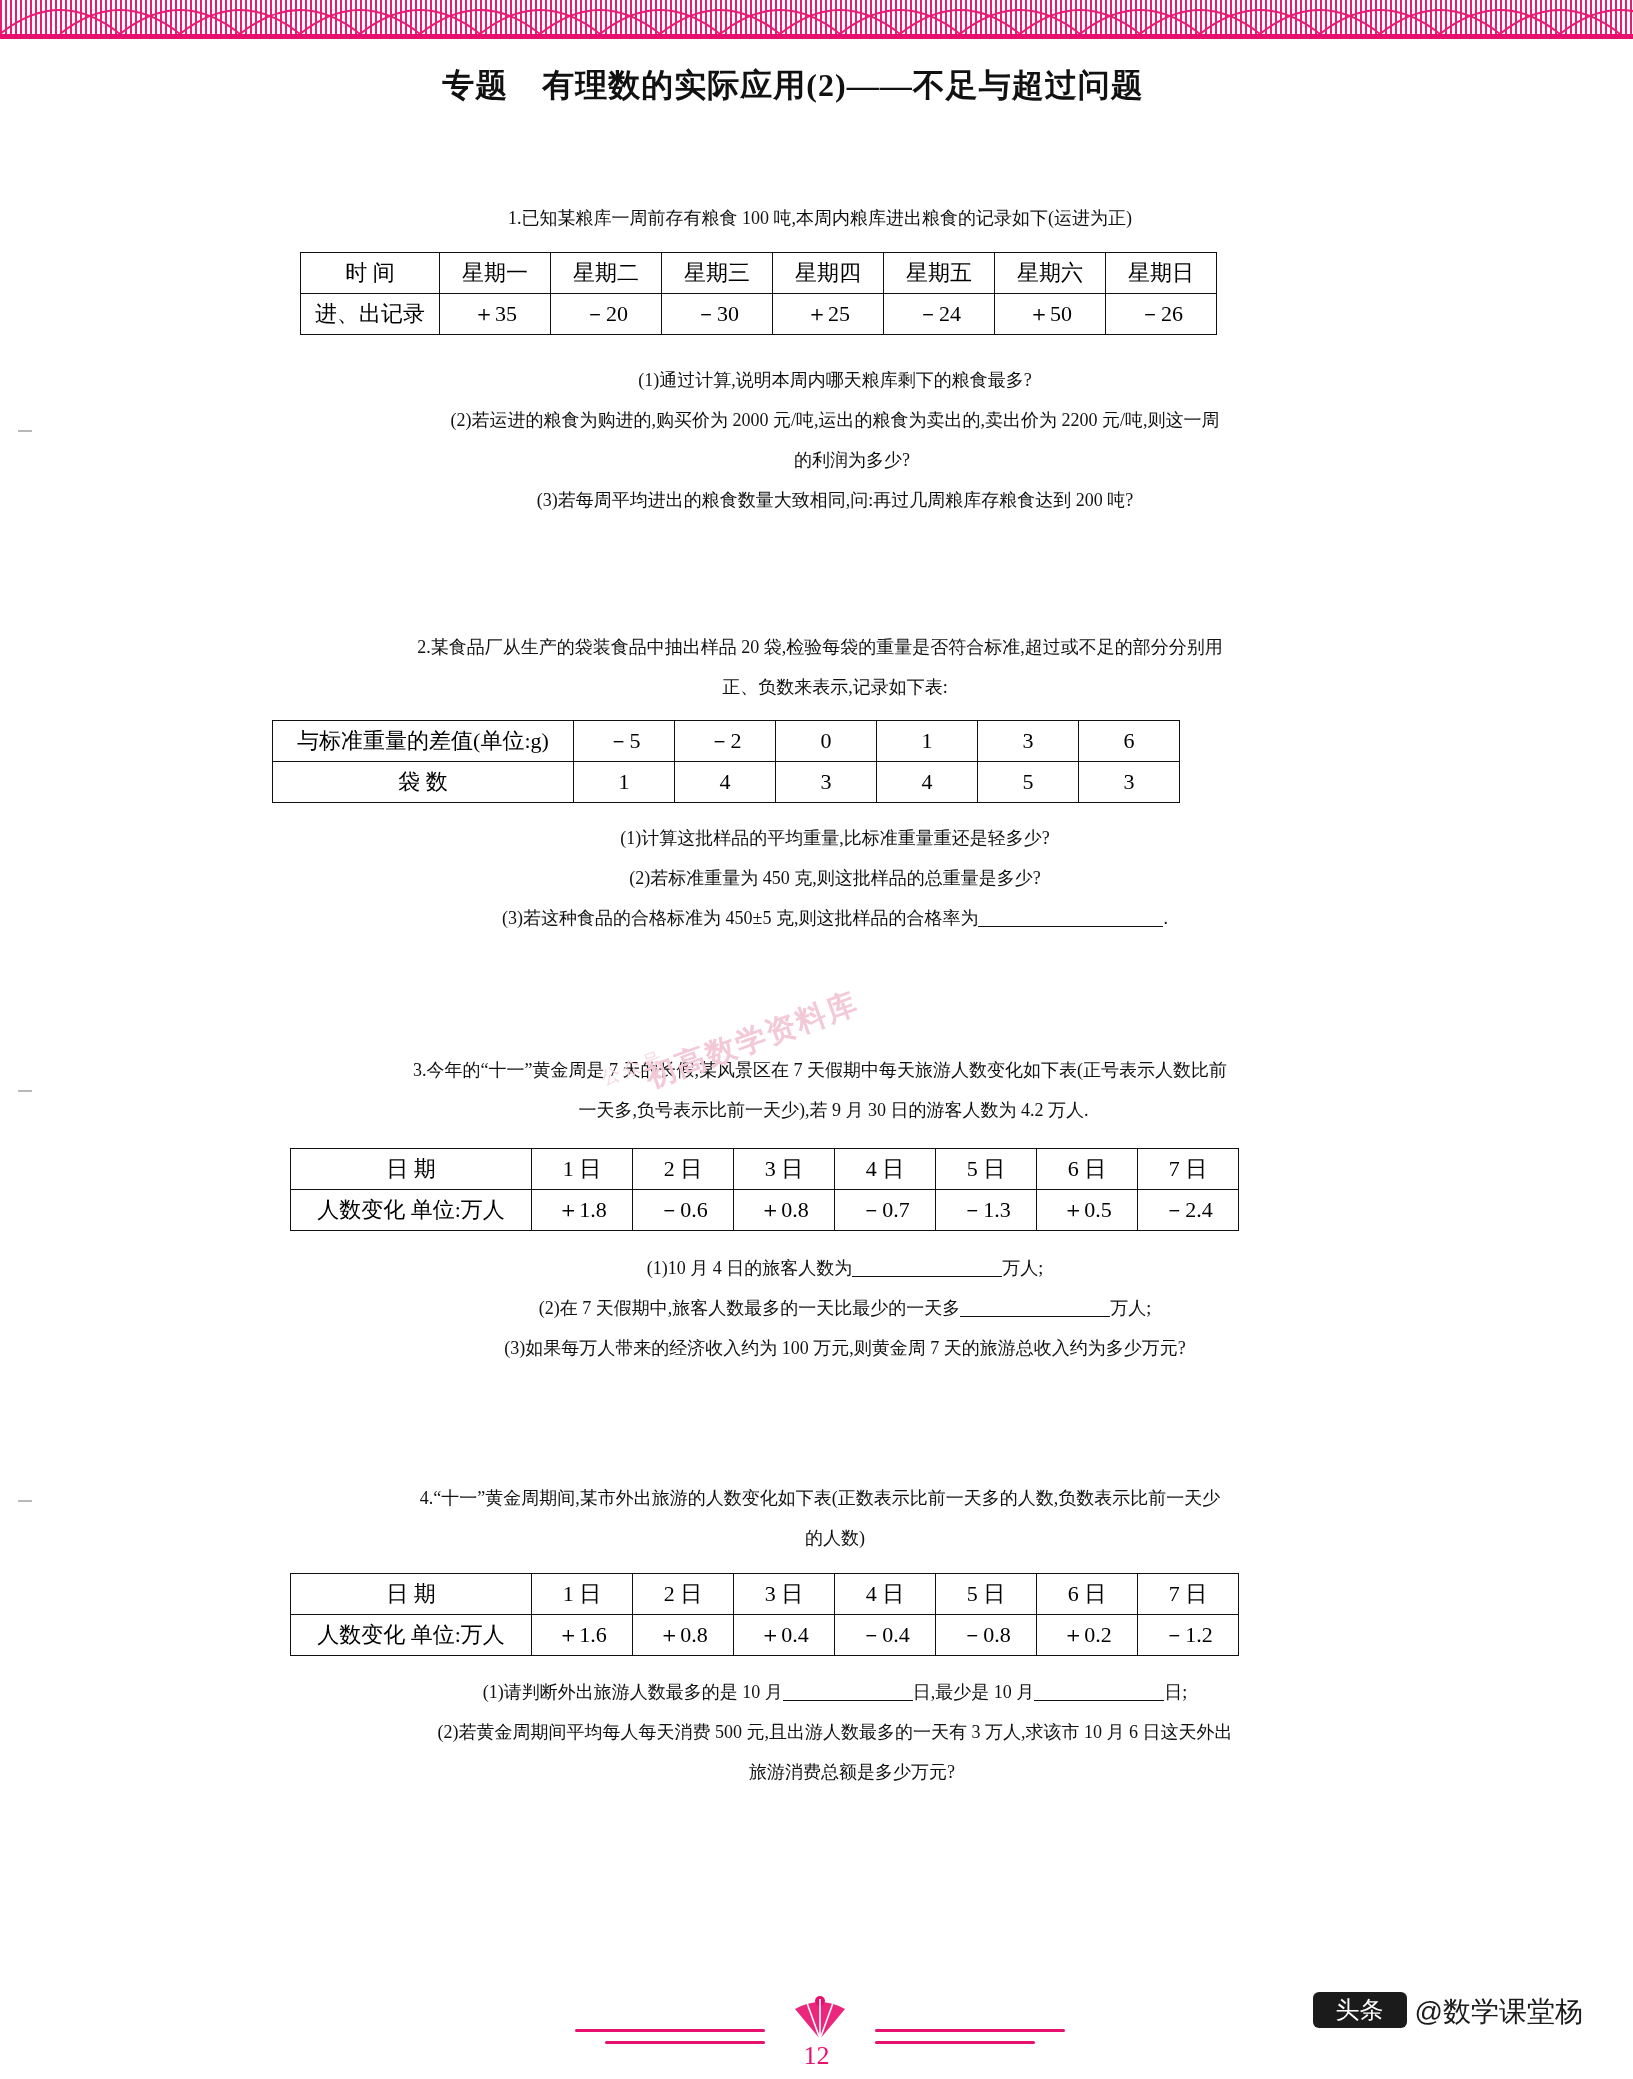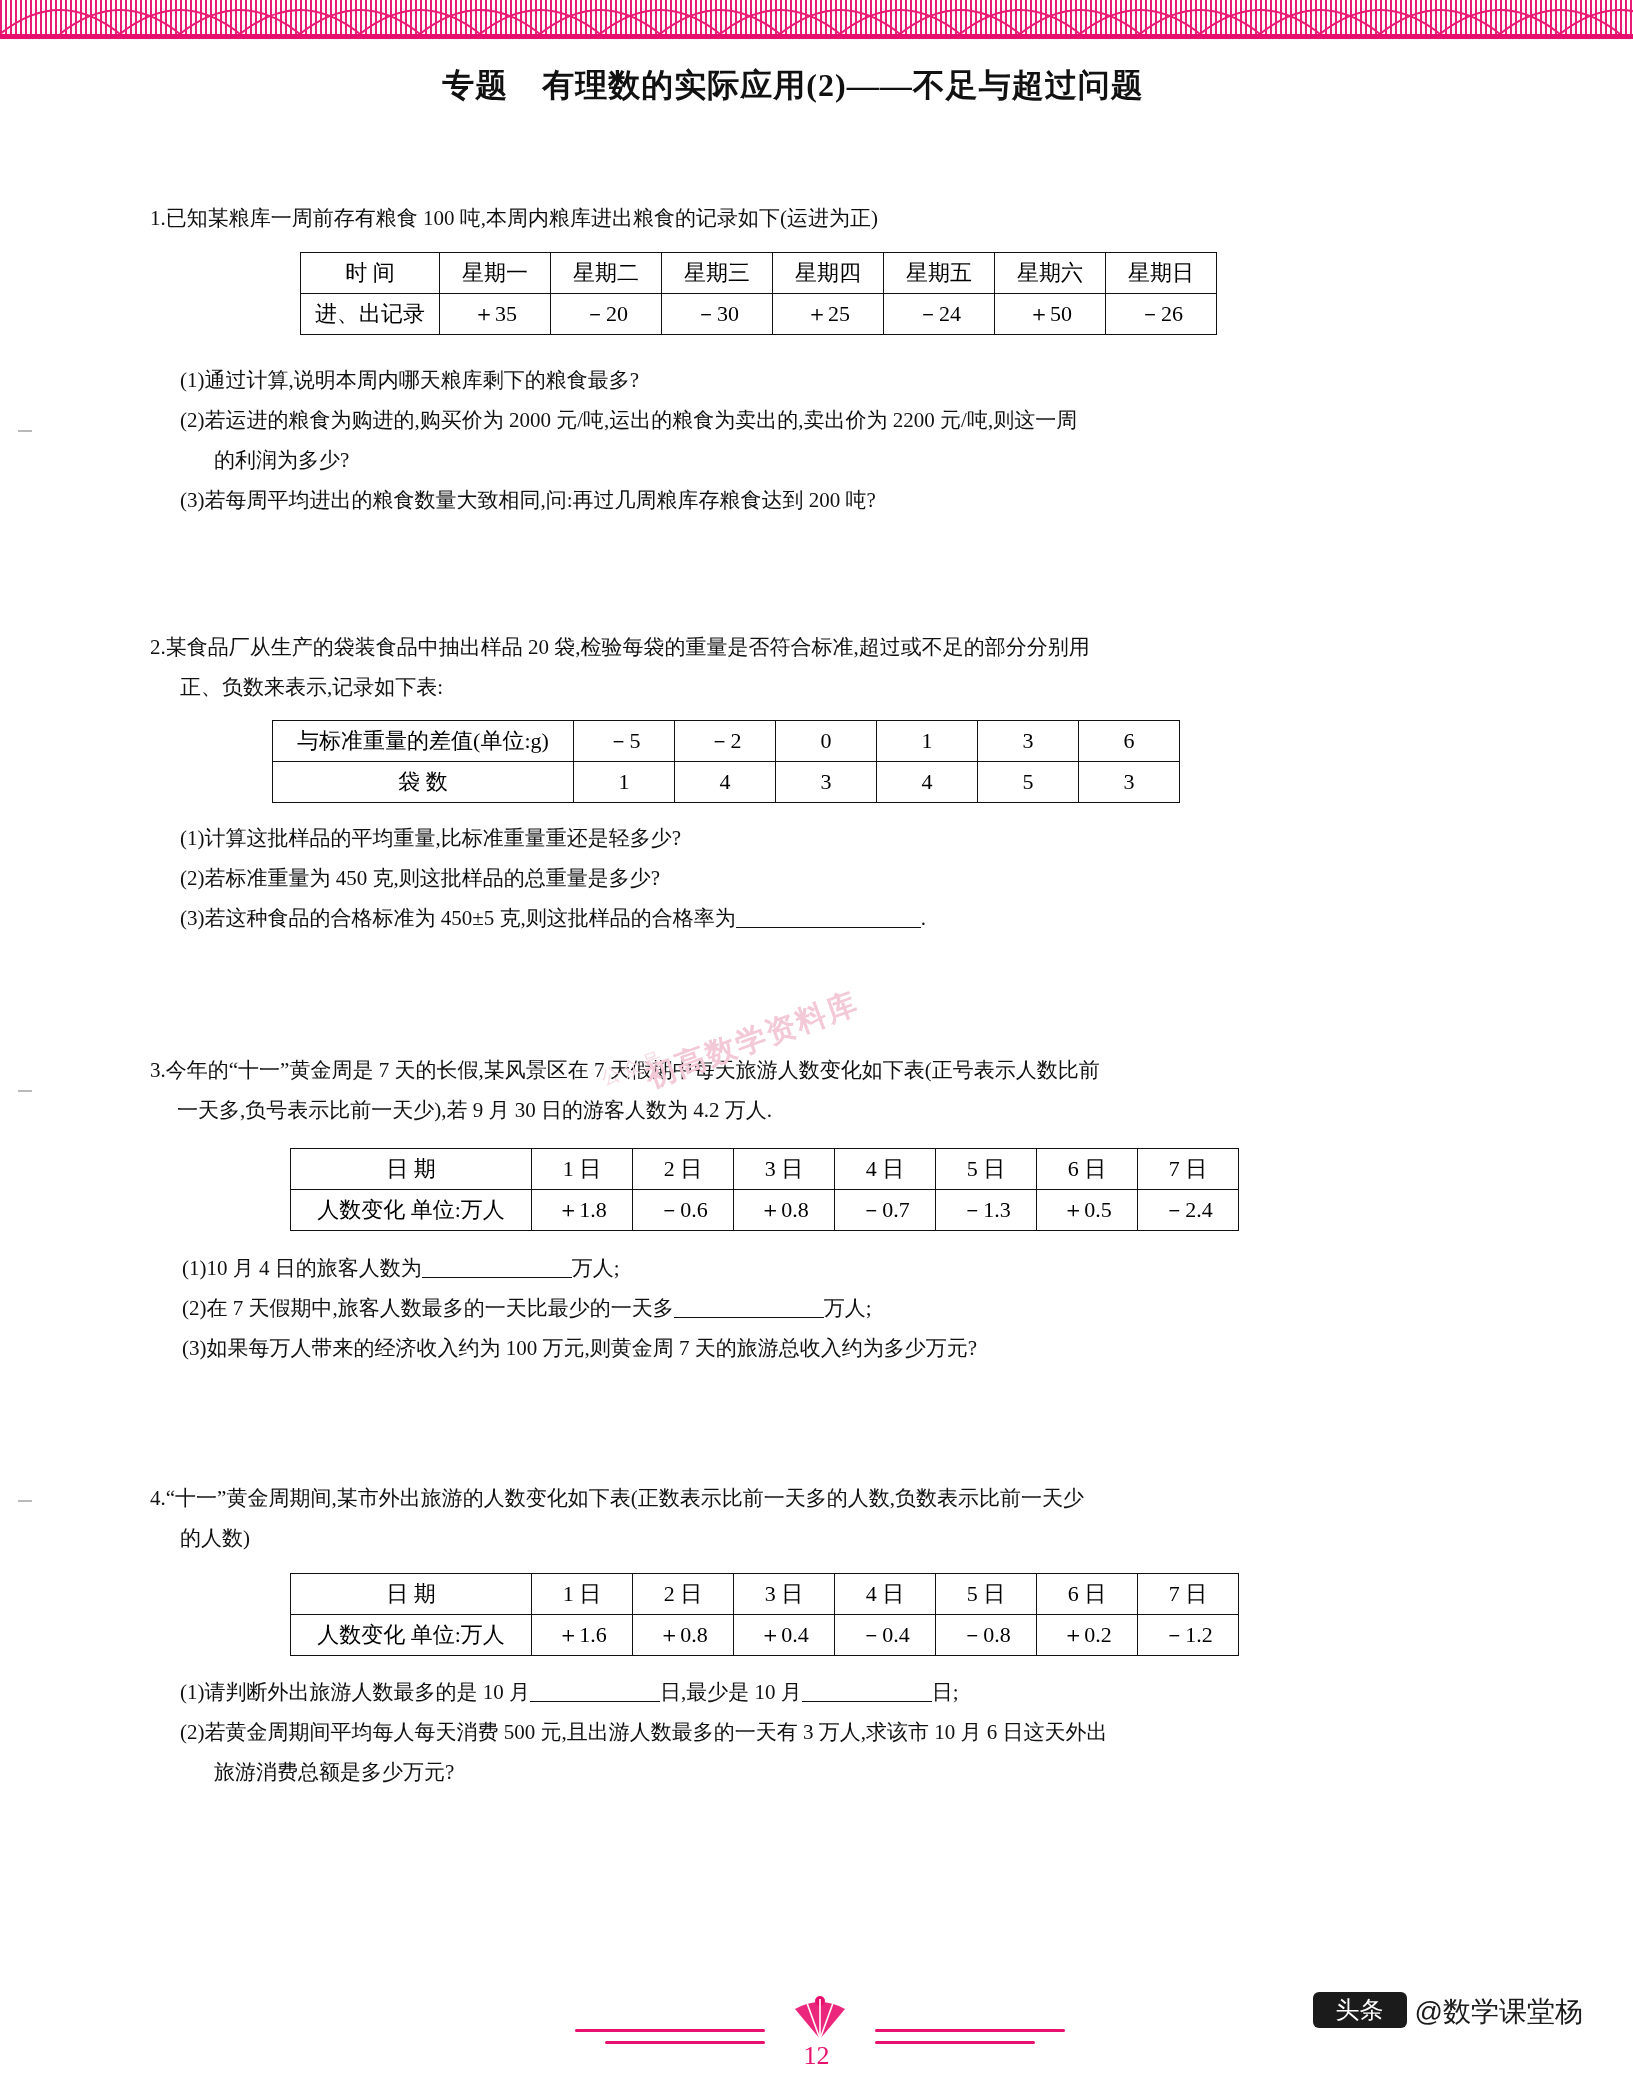--- a/index.html
+++ b/index.html
@@ -43,23 +43,24 @@
     font-family:"Liberation Serif","DejaVu Serif",serif;
     font-weight:700;
     font-size:32px;
     letter-spacing:1px;
     color:#111;
   }
   .title .sp{display:inline-block;width:34px;}
   .q{
     position:absolute;
     width:1340px;
-    font-size:21px;
+    font-size:18px;
     line-height:40px;
     color:#111;
+    text-align:center;
   }
   .qline{white-space:nowrap;}
   .sub{ margin-left:30px; }
   .subhang{ margin-left:64px; }
   
   .blank{
     display:inline-block;
     border-bottom:1.6px solid #111;
     height:23px;
     vertical-align:-3px;
@@ -289,21 +290,21 @@
         <td>＋0.8</td>
         <td>－0.7</td>
         <td>－1.3</td>
         <td>＋0.5</td>
         <td>－2.4</td>
       </tr>
     </tbody>
       </table>
   </div>
 
-  <div class="q" style="left:152px;top:1248px;">
+  <div class="q" style="left:160px;top:1248px;">
     <div class="qline sub"><span>(1)10 月 4 日的旅客人数为</span><span class="blank" style="width:150px;"></span><span>万人;</span></div>
     <div class="qline sub"><span>(2)在 7 天假期中,旅客人数最多的一天比最少的一天多</span><span class="blank" style="width:150px;"></span><span>万人;</span></div>
     <div class="qline sub">(3)如果每万人带来的经济收入约为 100 万元,则黄金周 7 天的旅游总收入约为多少万元?</div>
   </div>
 
   <div class="q" style="left:150px;top:1478px;">
     <div class="qline"><span>4.</span><span>“十一”黄金周期间,某市外出旅游的人数变化如下表(正数表示比前一天多的人数,负数表示比前一天少</span></div>
     <div class="qline" style="margin-left:30px;">的人数)</div>
   </div>
 

